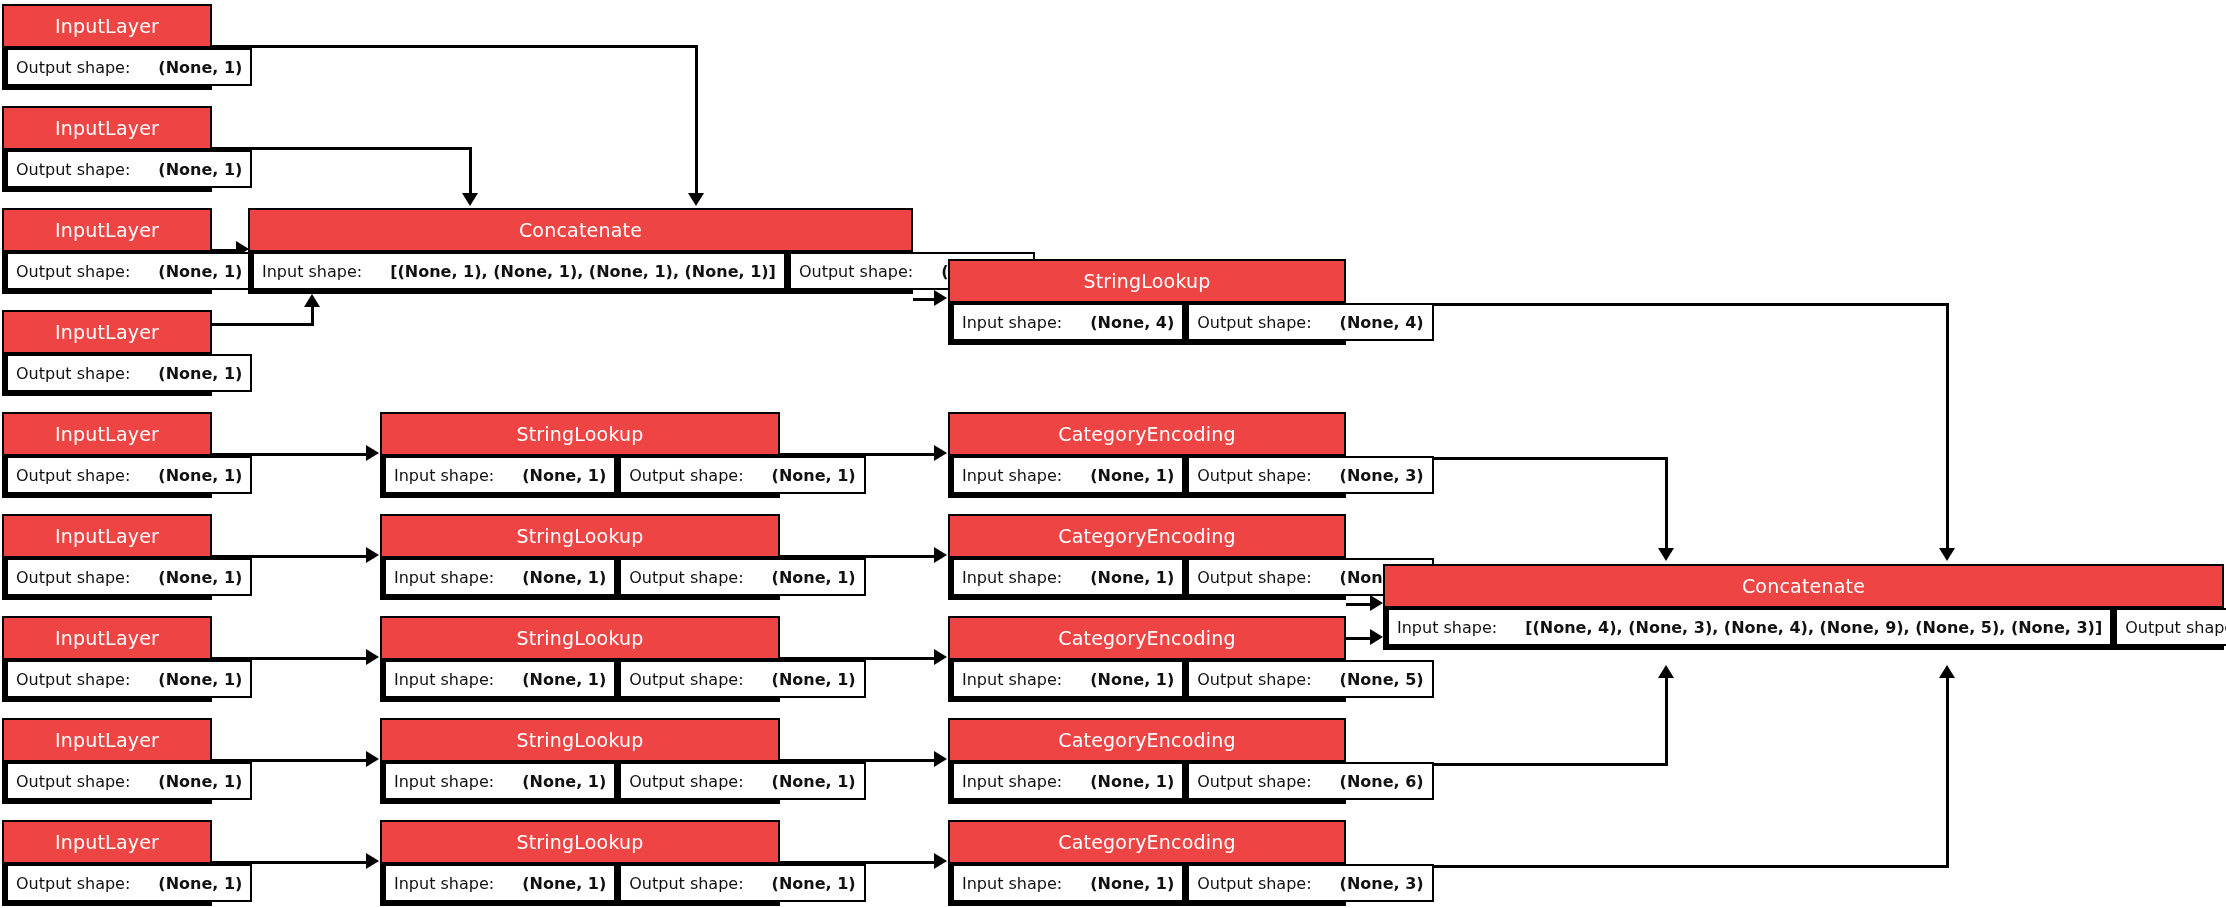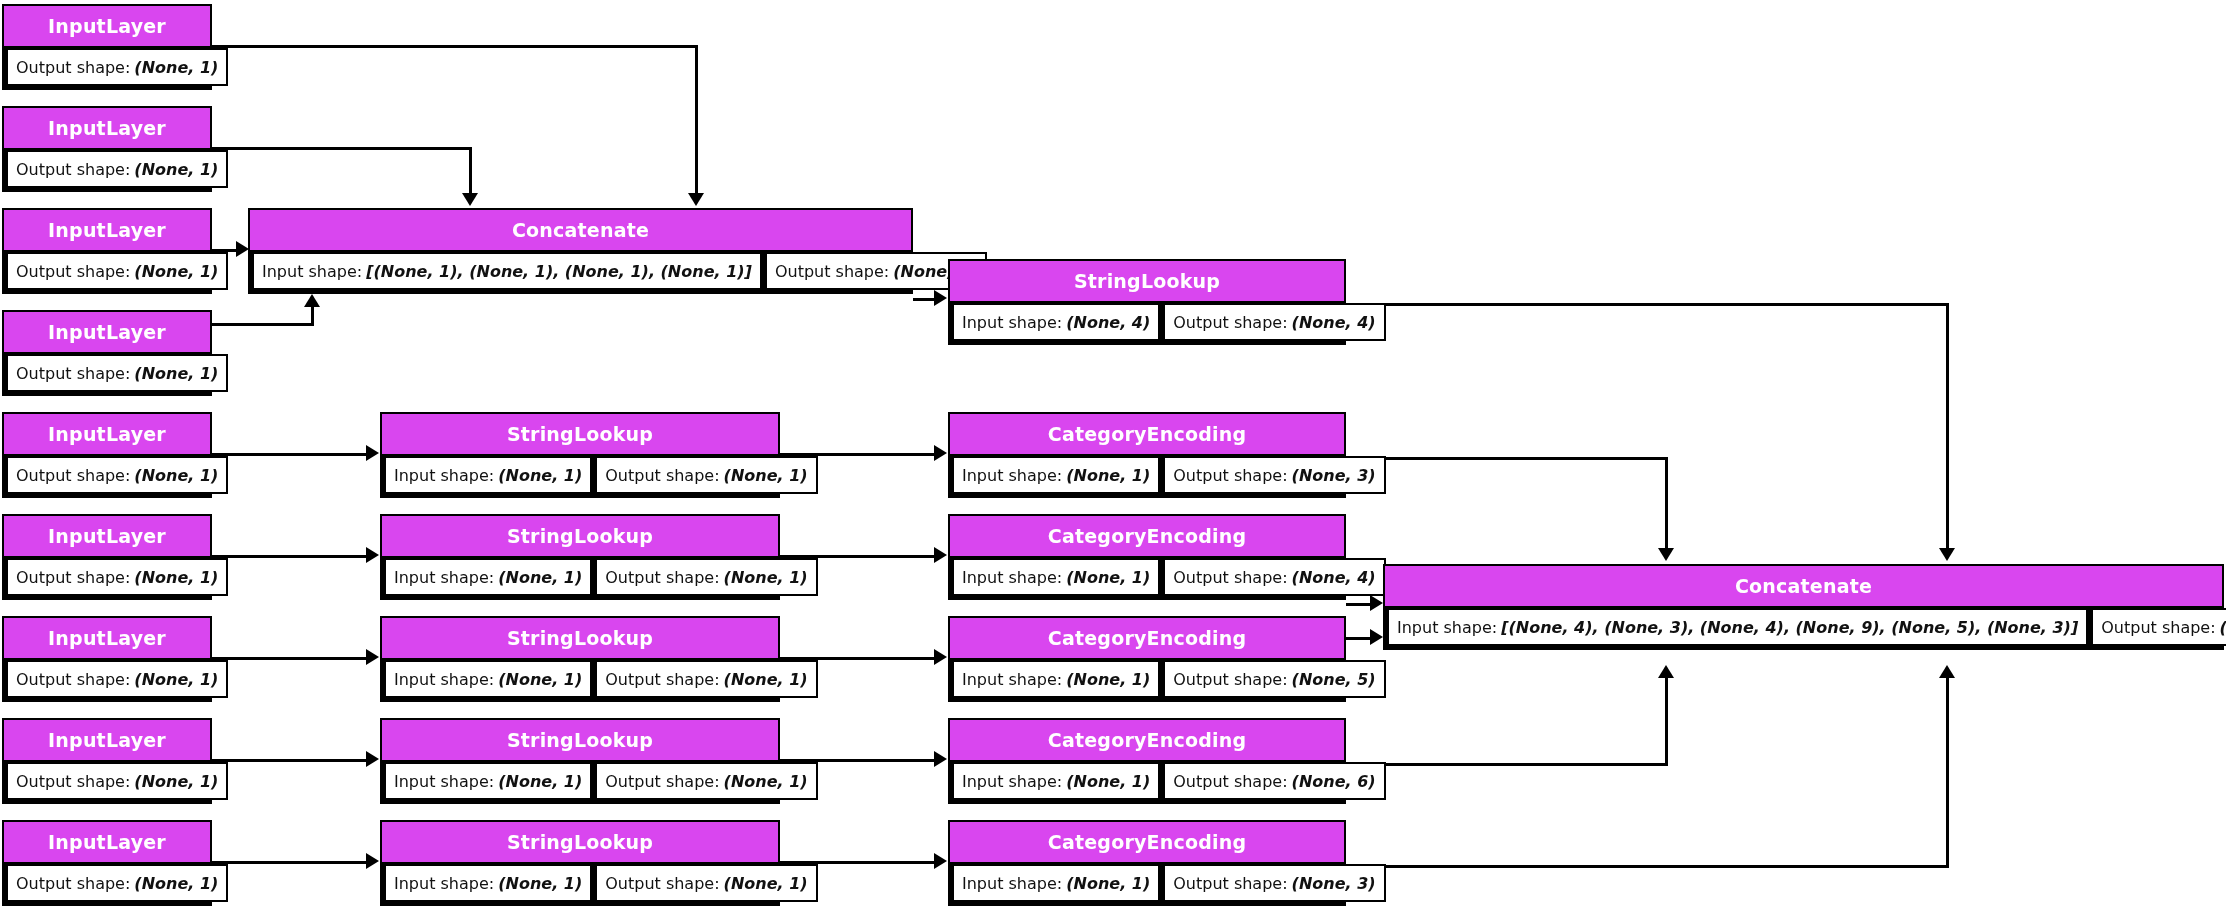--- a/index.html
+++ b/index.html
@@ -22,22 +22,22 @@
     position: absolute;
     box-sizing: border-box;
     background: #000000;
     border: 2px solid #000000;
     display: flex;
     flex-direction: column;
     z-index: 5;
   }
   .node-title {
     color: #ffffff;
-    background: #d946ef;
-    font-weight: bold;
+    background: #ef4444;
+    font-weight: normal;
     font-size: 19px;
     letter-spacing: 0.2px;
     text-align: center;
     line-height: 1;
     display: flex;
     align-items: center;
     justify-content: center;
     flex: 0 0 40px;
   }
   .node-shapes {
@@ -53,23 +53,24 @@
     border: 2px solid #000000;
     box-sizing: border-box;
     flex: 1 1 auto;
     display: flex;
     align-items: center;
     justify-content: center;
     font-size: 16px;
     color: #111111;
     white-space: nowrap;
     padding: 0 8px;
+    gap: 24px;
   }
   .shape-cell .lbl { font-weight: normal; }
-  .shape-cell .val { font-weight: bold; padding-left: 4px; font-style: italic; }
+  .shape-cell .val { font-weight: bold; padding-left: 4px; }
 
   
   .hline, .vline {
     position: absolute;
     background: #000000;
     z-index: 2;
   }
   .hline { height: 3px; }
   .vline { width: 3px; }
   .arrow {

